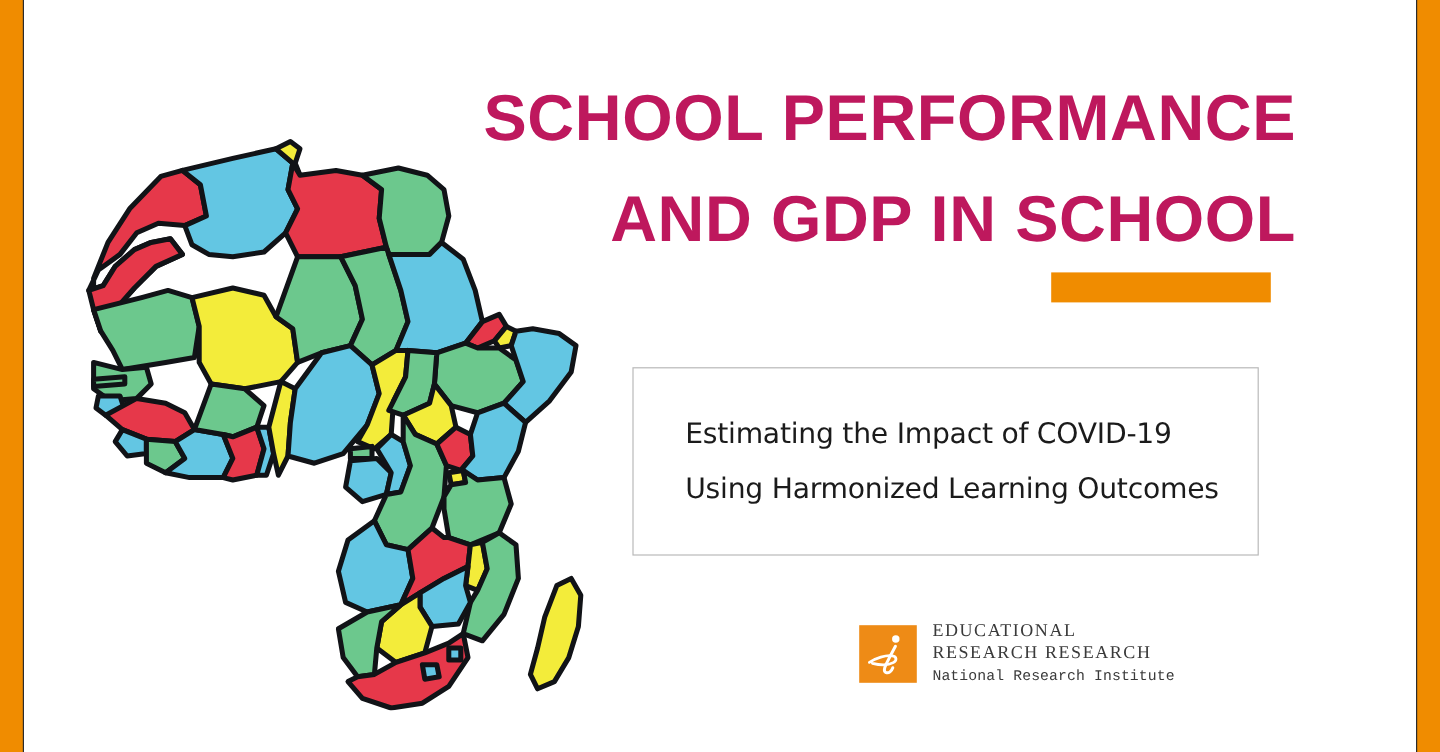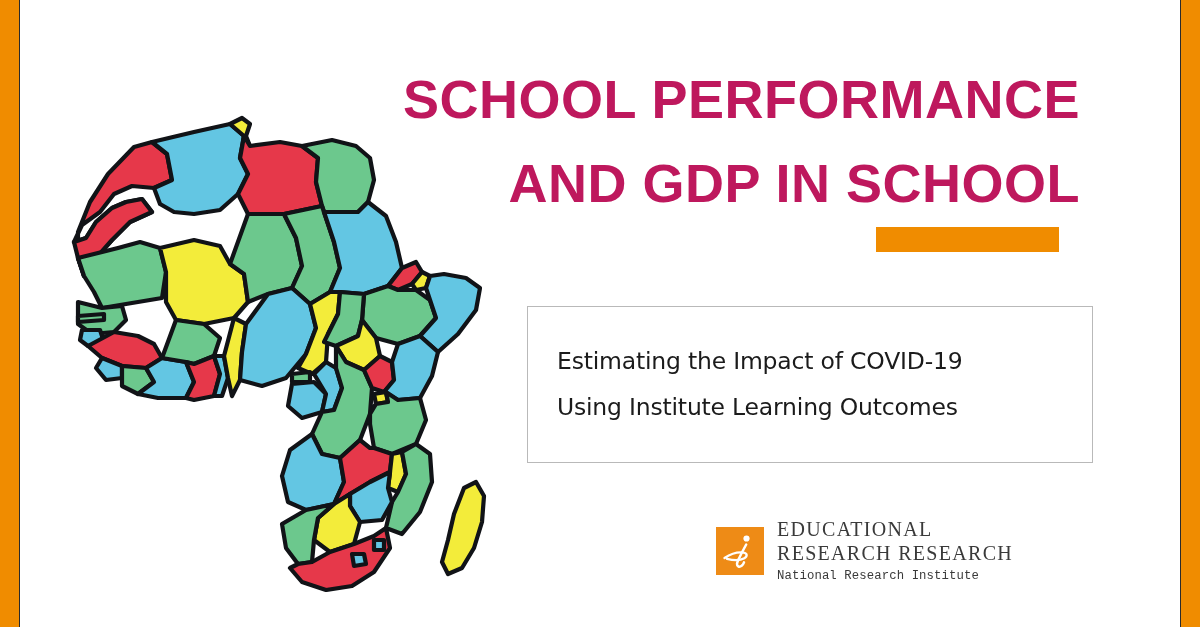--- a/index.html
+++ b/index.html
@@ -61,28 +61,28 @@
     width: 183px;
     height: 25px;
     background: #f08c00;
   }
 
   
   .subtitle-box {
     position: absolute;
     left: 527px;
     top: 306px;
-    width: 566px;
+    width: 522px;
     height: 157px;
     border: 1px solid #b9b9b9;
     box-sizing: border-box;
     display: flex;
     flex-direction: column;
     justify-content: center;
-    padding-left: 29px;
+    padding-left: 43px;
     padding-right: 16px;
   }
   .subtitle-line {
     font-family: "DejaVu Sans", sans-serif;
     font-size: 23.5px;
     font-weight: 400;
     color: #1b1b1b;
     line-height: 1.95;
     letter-spacing: -0.2px;
     white-space: nowrap;
@@ -100,21 +100,21 @@
     width: 48px;
     height: 48px;
     background: #ee8b16;
     position: relative;
     flex: 0 0 auto;
   }
   .logo-mark svg { position: absolute; left: 0; top: 0; }
   .logo-text { margin-left: 13px; }
   .logo-line1, .logo-line2 {
     font-family: "Liberation Serif", serif;
-    font-size: 20px;
+    font-size: 15px;
     letter-spacing: 1.3px;
     color: #3a3a3a;
     line-height: 1.22;
     white-space: nowrap;
   }
   .logo-line3 {
     font-family: Liberation Mono, monospace;
     font-size: 12.3px;
     color: #3a3a3a;
     letter-spacing: 0.1px;
@@ -197,21 +197,21 @@
 
   <div class="title-block">
     <div class="title-line">SCHOOL PERFORMANCE</div>
     <div class="title-line">AND GDP IN SCHOOL</div>
   </div>
 
   <div class="accent-bar"></div>
 
   <div class="subtitle-box">
     <div class="subtitle-line">Estimating the Impact of COVID-19</div>
-    <div class="subtitle-line">Using Institute Learning Outcomes</div>
+    <div class="subtitle-line">Using Harmonized Learning Outcomes</div>
   </div>
 
   <div class="logo">
     <div class="logo-mark">
       <svg width="48" height="48" viewBox="0 0 48 48" xmlns="http://www.w3.org/2000/svg">
         <circle cx="30.5" cy="11.5" r="3.1" fill="#ffffff"></circle>
         <path d="M30.2 17.5 C27.4 22.6 24.8 27.6 22.6 32.2 C20.8 36.0 20.2 38.6 22.4 39.5 C24.6 40.4 27.0 38.2 28.0 35.4" fill="none" stroke="#ffffff" stroke-width="2.5" stroke-linecap="round"></path>
         <path d="M8.5 31.0 C14.0 27.4 22.0 24.8 27.6 25.6 C31.4 26.2 31.6 29.4 28.4 31.2 C24.6 33.3 17.4 33.4 11.0 31.8" fill="none" stroke="#ffffff" stroke-width="2.3" stroke-linecap="round"></path>
       </svg>
     </div>

